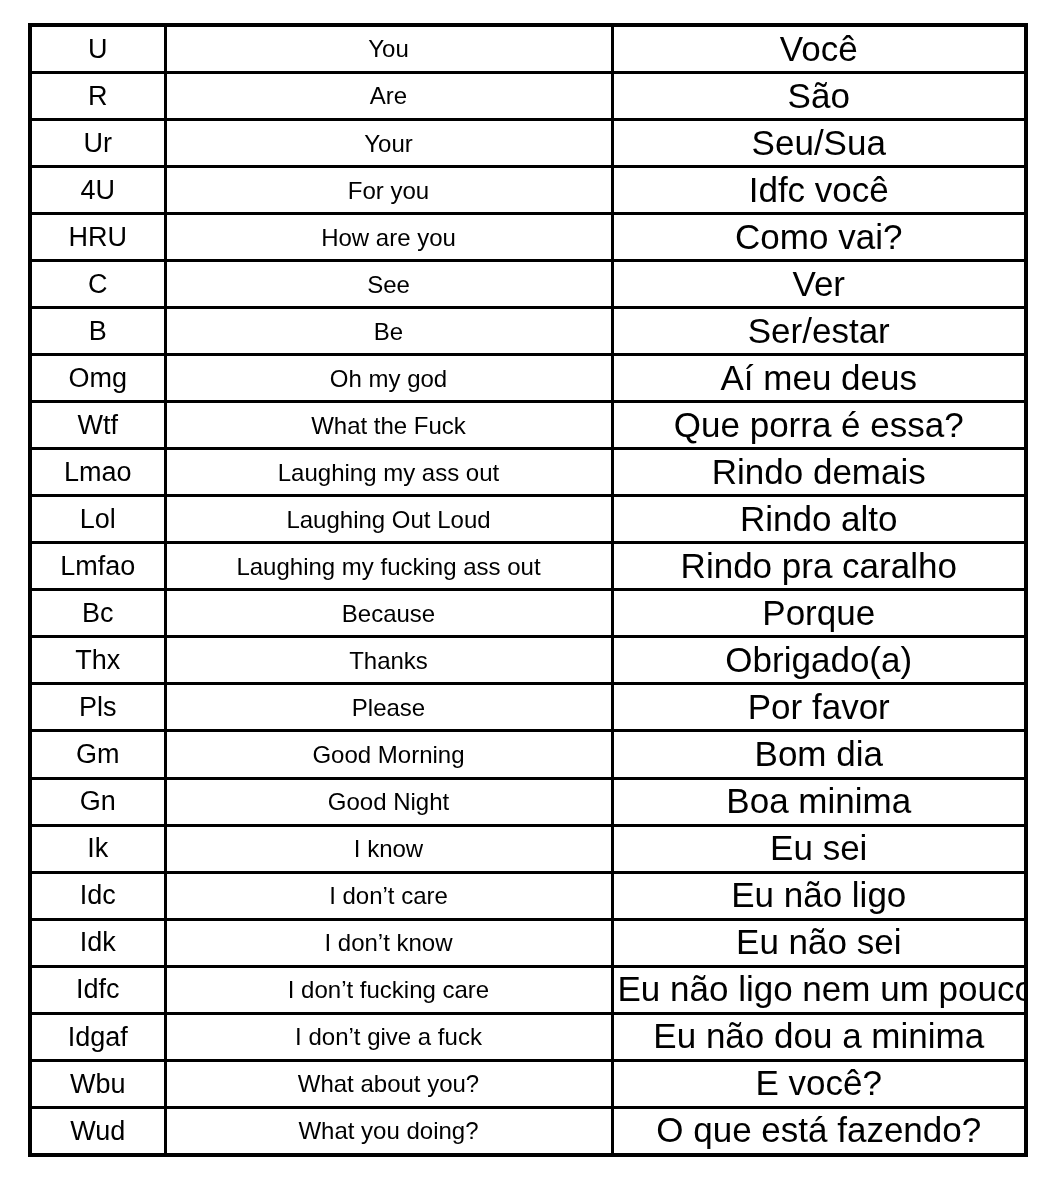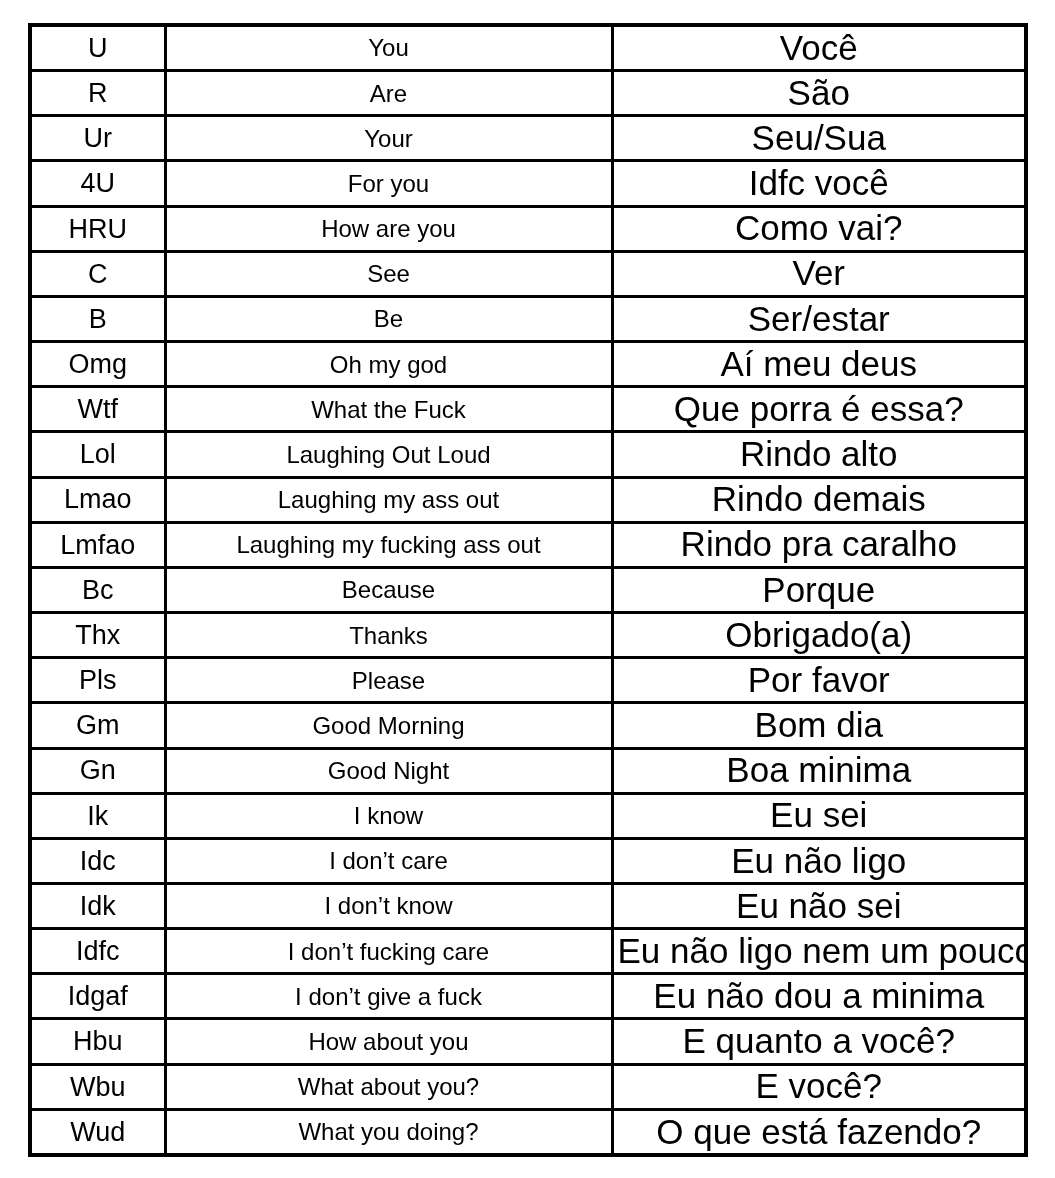--- a/index.html
+++ b/index.html
@@ -102,28 +102,28 @@
           <td class="cell-abbr">Omg</td>
           <td class="cell-eng">Oh my god</td>
           <td class="cell-pt">Aí meu deus</td>
         </tr>
         <tr>
           <td class="cell-abbr">Wtf</td>
           <td class="cell-eng">What the Fuck</td>
           <td class="cell-pt">Que porra é essa?</td>
         </tr>
         <tr>
+          <td class="cell-abbr">Lmao</td>
+          <td class="cell-eng">Laughing my ass out</td>
+          <td class="cell-pt">Rindo demais</td>
+        </tr>
+        <tr>
           <td class="cell-abbr">Lol</td>
           <td class="cell-eng">Laughing Out Loud</td>
           <td class="cell-pt">Rindo alto</td>
-        </tr>
-        <tr>
-          <td class="cell-abbr">Lmao</td>
-          <td class="cell-eng">Laughing my ass out</td>
-          <td class="cell-pt">Rindo demais</td>
         </tr>
         <tr>
           <td class="cell-abbr">Lmfao</td>
           <td class="cell-eng">Laughing my fucking ass out</td>
           <td class="cell-pt">Rindo pra caralho</td>
         </tr>
         <tr>
           <td class="cell-abbr">Bc</td>
           <td class="cell-eng">Because</td>
           <td class="cell-pt">Porque</td>
@@ -167,25 +167,20 @@
           <td class="cell-abbr">Idfc</td>
           <td class="cell-eng">I don’t fucking care</td>
           <td class="cell-pt">Eu não ligo nem um pouco</td>
         </tr>
         <tr>
           <td class="cell-abbr">Idgaf</td>
           <td class="cell-eng">I don’t give a fuck</td>
           <td class="cell-pt">Eu não dou a minima</td>
         </tr>
         <tr>
-          <td class="cell-abbr">Hbu</td>
-          <td class="cell-eng">How about you</td>
-          <td class="cell-pt">E quanto a você?</td>
-        </tr>
-        <tr>
           <td class="cell-abbr">Wbu</td>
           <td class="cell-eng">What about you?</td>
           <td class="cell-pt">E você?</td>
         </tr>
         <tr>
           <td class="cell-abbr">Wud</td>
           <td class="cell-eng">What you doing?</td>
           <td class="cell-pt">O que está fazendo?</td>
         </tr>
       </tbody>

